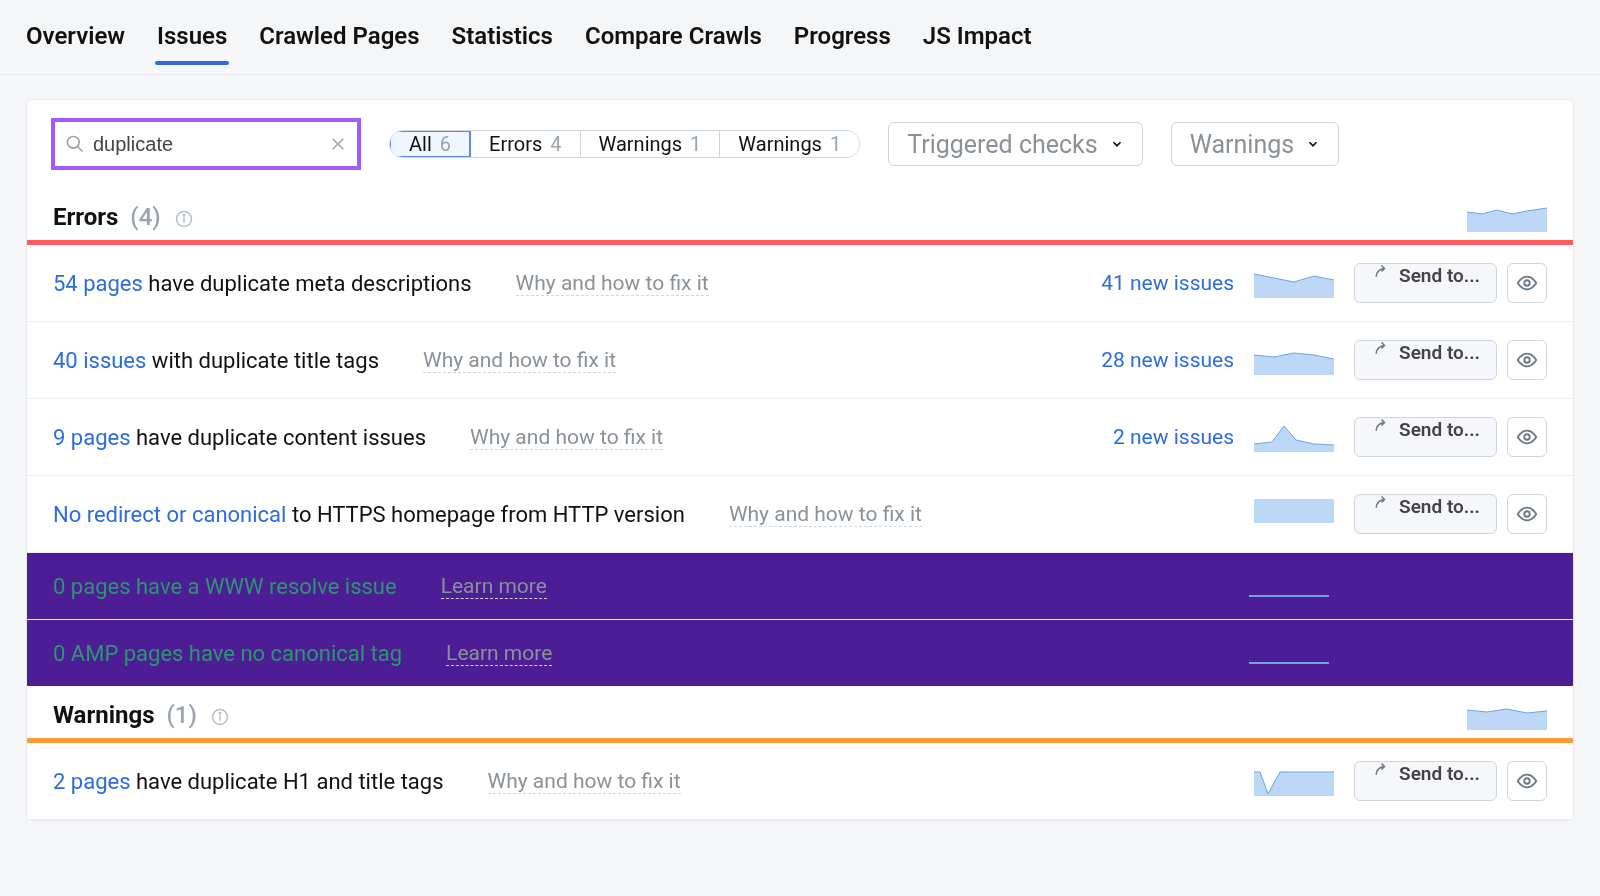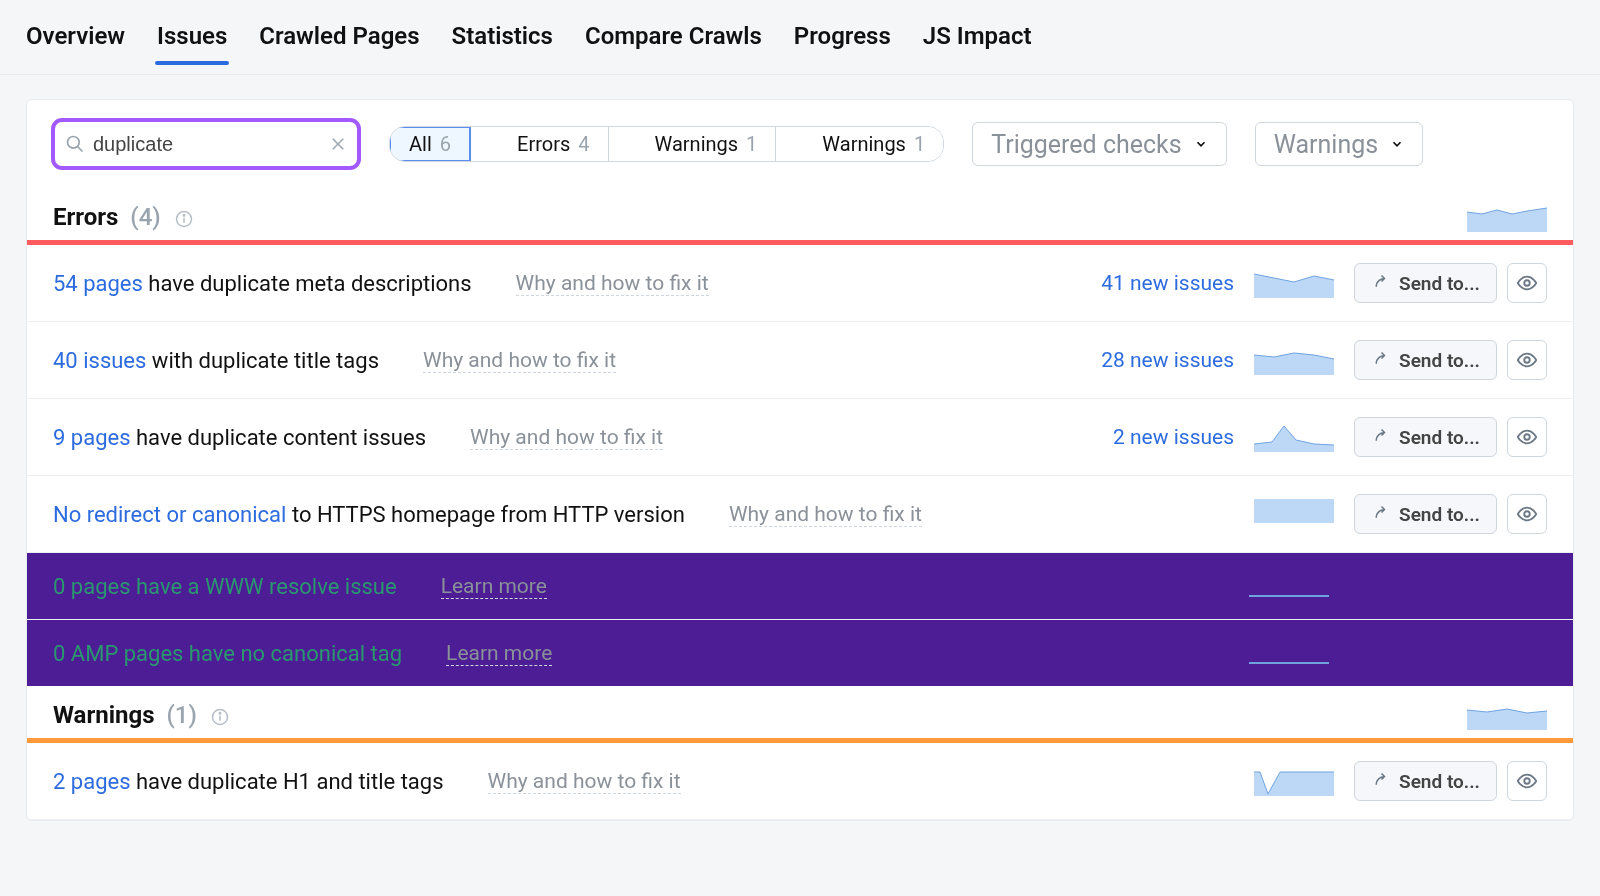--- a/index.html
+++ b/index.html
@@ -47,42 +47,41 @@
   
   .toolbar {
     display: flex;
     align-items: center;
     gap: 28px;
     padding: 0 24px 18px 24px;
   }
   .search-wrap {
     display:flex; align-items:center;
     border:4px solid #a259ff;
-    border-radius:11px;
+    border-radius:0;
     width:310px; height:52px;
     padding:0 10px;
     background:#fff;
   }
   .search-wrap .mag {
     width:20px;height:20px; color:#9aa4af; flex:0 0 auto;
   }
   .search-wrap input {
     border:0; outline:0; font-size:20px; width:100%; padding:0 8px; color:#444;
   }
   .search-wrap .clear {
     width:18px;height:18px; color:#9aa4af; cursor:pointer; flex:0 0 auto;
   }
 
   .seg {
     display:flex;
     border:1px solid #cfd6dd;
     border-radius:16px;
     overflow:hidden;
-    height:36px;
-    gap:28px;
+    height:28px;
   }
   .seg .seg-btn {
     display:flex; align-items:center; gap:8px;
     padding:0 18px;
     font-size:20px;
     border-right:1px solid #cfd6dd;
     cursor:pointer;
     background:#fff;
   }
   .seg .seg-btn:last-child { border-right:0; }
@@ -125,21 +124,21 @@
   .row .issue-text .green { color:#2a976f; }
   .row .help {
     color:#8a9199; border-bottom:1px dashed #cfd6dd; cursor:pointer; font-size:21px;
     margin-left: 24px;
   }
   .row .spacer { flex:1; }
   .row .new-iss { color:#2d6cdf; font-size:21px; white-space:nowrap; }
   .row .spark { width:80px; height:30px; flex:0 0 auto; }
   .row .actions { display:flex; align-items:center; gap:10px; }
   .btn-send {
-    display:flex; align-items:center; gap:10px;
+    display:flex; gap:10px;
     height:40px; padding:0 16px;
     border:1px solid #cfd6dd; border-radius:6px;
     background:#f5f7fa; color:#444; font-size:19px; font-weight:600; cursor:pointer;
   }
   .btn-send svg { width:18px; height:18px; color:#6b7885; }
   .eye-btn {
     width:40px; height:40px; border:1px solid #cfd6dd; border-radius:6px;
     display:flex; align-items:center; justify-content:center;
     background:#fff; cursor:pointer;
   }

